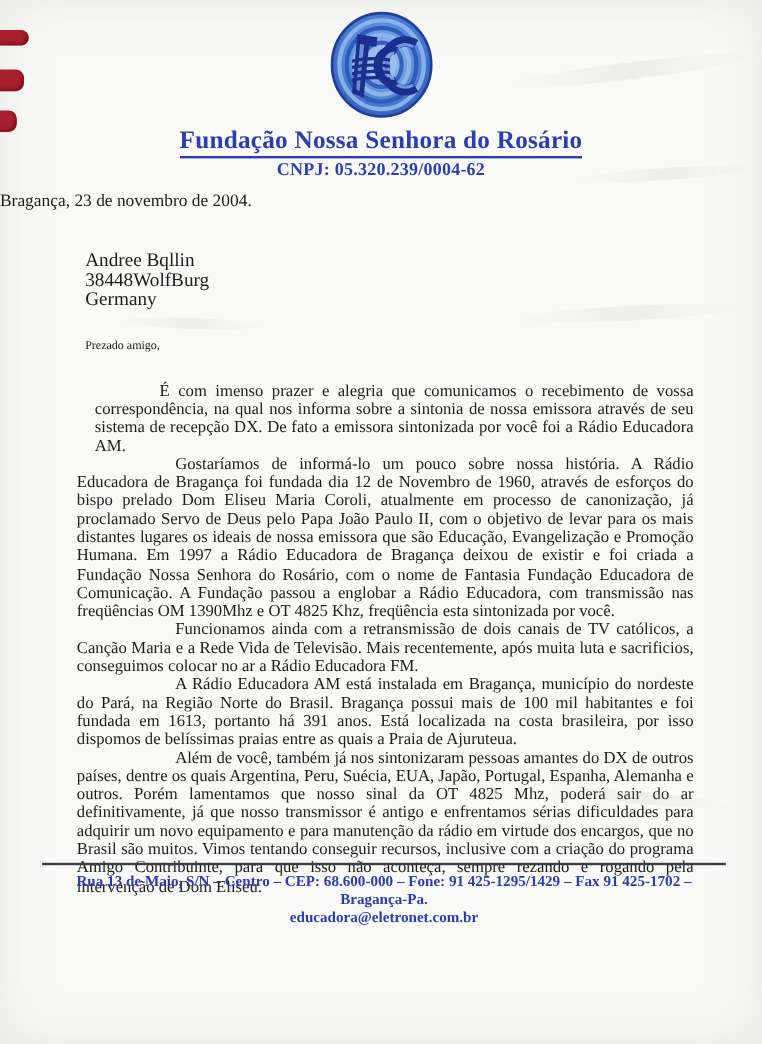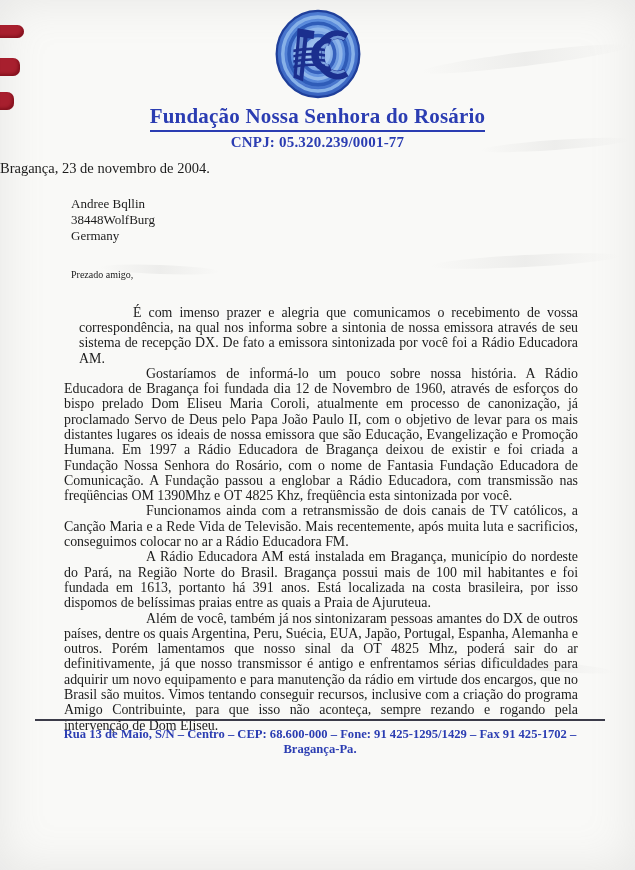--- a/index.html
+++ b/index.html
@@ -48,22 +48,22 @@
     letter-spacing:.2px;
   }
 
   .date-line{
     margin-top:9px;
     text-align:left;
     padding-right:66px;
     font-size:14.5px;
   }
   .recipient{
-    margin:19px 0 0 71px;
-    font-size:13px;
+    margin:33px 0 0 71px;
+    font-size:16px;
     line-height:16.2px;
   }
   .salutation{
     margin:24px 0 0 71px;
     font-size:10px;
   }
   .body-text{
     margin:25px 57px 0 64px;
     font-size:13.9px;
     line-height:15.3px;
@@ -124,21 +124,21 @@
 
       <path d="M64 38 A13 15 0 1 0 64 66" fill="none" stroke="#1b2f8e" stroke-width="8"></path>
       <path d="M62 40 A10 12 0 1 0 62 64" fill="none" stroke="#8db2e8" stroke-width="2.5" opacity=".85"></path>
 
       <path d="M22 46 Q40 42 58 45 L58 48 Q40 45 22 49 Z" fill="#1b2f8e"></path>
       <path d="M22 52 Q40 48 58 51 L58 54 Q40 51 22 55 Z" fill="#1b2f8e"></path>
       <path d="M22 58 Q40 54 58 57 L58 60 Q40 57 22 61 Z" fill="#1b2f8e"></path>
       <path d="M22 64 Q40 60 58 63 L58 66 Q40 63 22 67 Z" fill="#1b2f8e"></path>
     </svg>
     <h1 class="org-name">Fundação Nossa Senhora do Rosário</h1>
-    <div class="cnpj">CNPJ: 05.320.239/0001-77</div>
+    <div class="cnpj">CNPJ: 05.320.239/0004-62</div>
   </div>
 
   <div class="date-line">Bragança, 23 de novembro de 2004.</div>
 
   <div class="recipient">
     <div>Andree Bqllin</div>
     <div>38448WolfBurg</div>
     <div>Germany</div>
   </div>
 
@@ -147,15 +147,16 @@
   <div class="body-text">
     <p class="first">É com imenso prazer e alegria que comunicamos o recebimento de vossa correspondência, na qual nos informa sobre a sintonia de nossa emissora através de seu sistema de recepção DX. De fato a emissora sintonizada por você foi a Rádio Educadora AM.</p>
     <p>Gostaríamos de informá-lo um pouco sobre nossa história. A Rádio Educadora de Bragança foi fundada dia 12 de Novembro de 1960, através de esforços do bispo prelado Dom Eliseu Maria Coroli, atualmente em processo de canonização, já proclamado Servo de Deus pelo Papa João Paulo II, com o objetivo de levar para os mais distantes lugares os ideais de nossa emissora que são Educação, Evangelização e Promoção Humana. Em 1997 a Rádio Educadora de Bragança deixou de existir e foi criada a Fundação Nossa Senhora do Rosário, com o nome de Fantasia Fundação Educadora de Comunicação. A Fundação passou a englobar a Rádio Educadora, com transmissão nas freqüências OM 1390Mhz e OT 4825 Khz, freqüência esta sintonizada por  você.</p>
     <p>Funcionamos ainda com a retransmissão de dois canais de TV católicos, a Canção Maria e a Rede Vida de Televisão. Mais recentemente, após muita luta e sacrificios, conseguimos colocar no ar a Rádio Educadora FM.</p>
     <p>A Rádio Educadora AM está instalada em Bragança, município do nordeste do Pará, na Região Norte do Brasil. Bragança possui mais de 100 mil habitantes e foi fundada em 1613, portanto há 391 anos. Está localizada na costa brasileira, por isso dispomos de belíssimas praias entre as quais a Praia de Ajuruteua.</p>
     <p>Além de você, também já nos sintonizaram pessoas amantes do DX de outros países, dentre os quais Argentina, Peru, Suécia, EUA, Japão, Portugal, Espanha, Alemanha e outros. Porém lamentamos que nosso sinal da OT 4825 Mhz, poderá sair do ar definitivamente, já que nosso transmissor é antigo e enfrentamos sérias dificuldades para adquirir um novo equipamento e para manutenção da rádio em virtude dos encargos, que no Brasil são muitos. Vimos tentando conseguir recursos, inclusive com a criação do programa Amigo Contribuinte, para que isso não aconteça, sempre rezando e rogando pela intervenção de Dom Eliseu.</p>
   </div>
 
   <div class="letter-footer">
     <div>Rua 13 de Maio, S/N – Centro – CEP: 68.600-000 – Fone: 91 425-1295/1429 – Fax 91 425-1702 – Bragança-Pa.</div>
+    <div>educadora@eletronet.com.br</div>
   </div>
 
 </div>
 
 </body></html>

